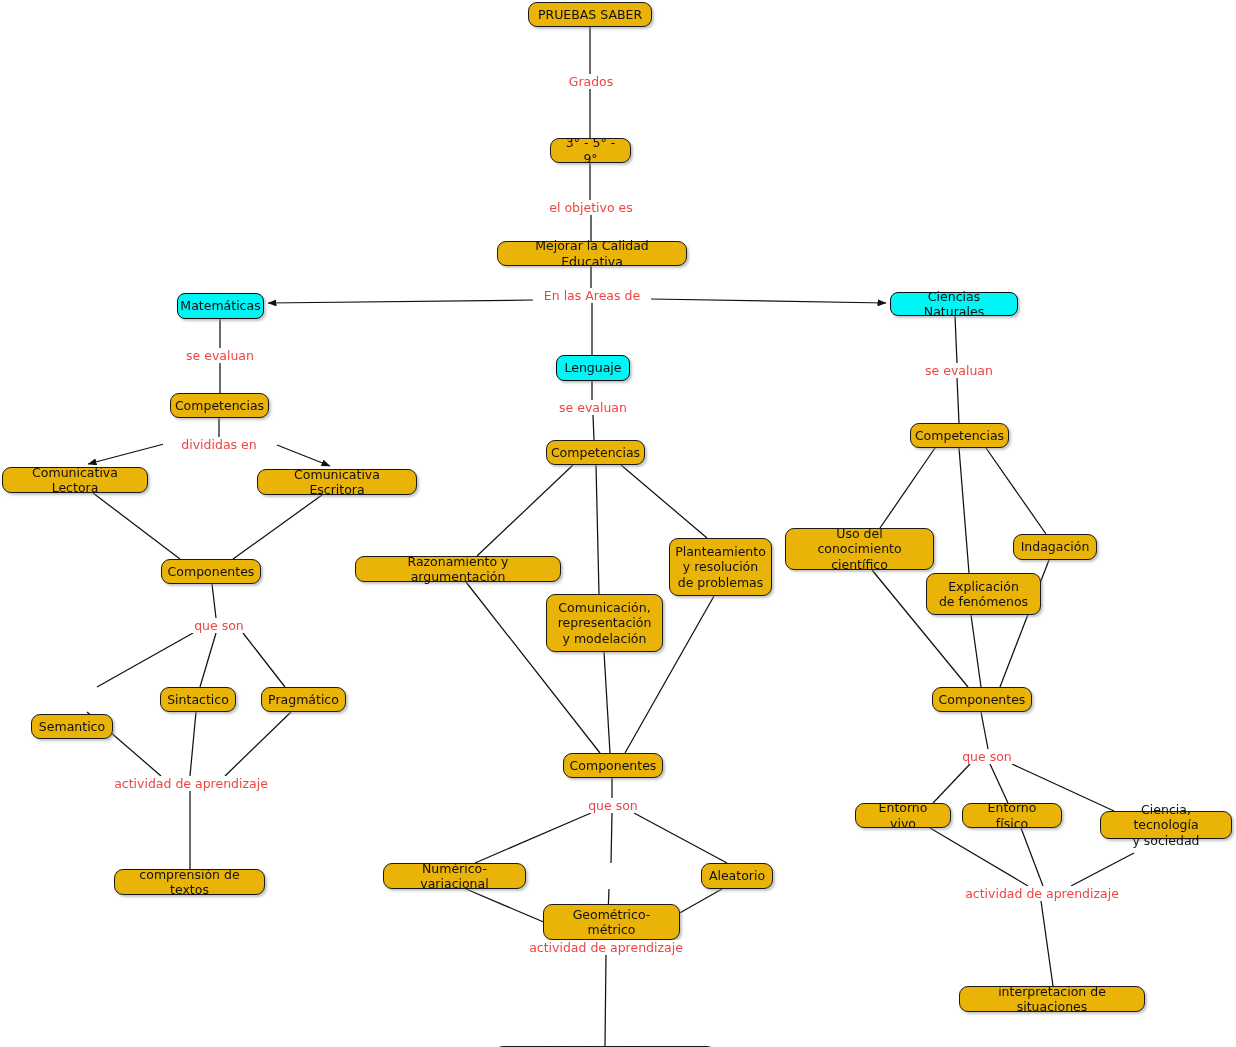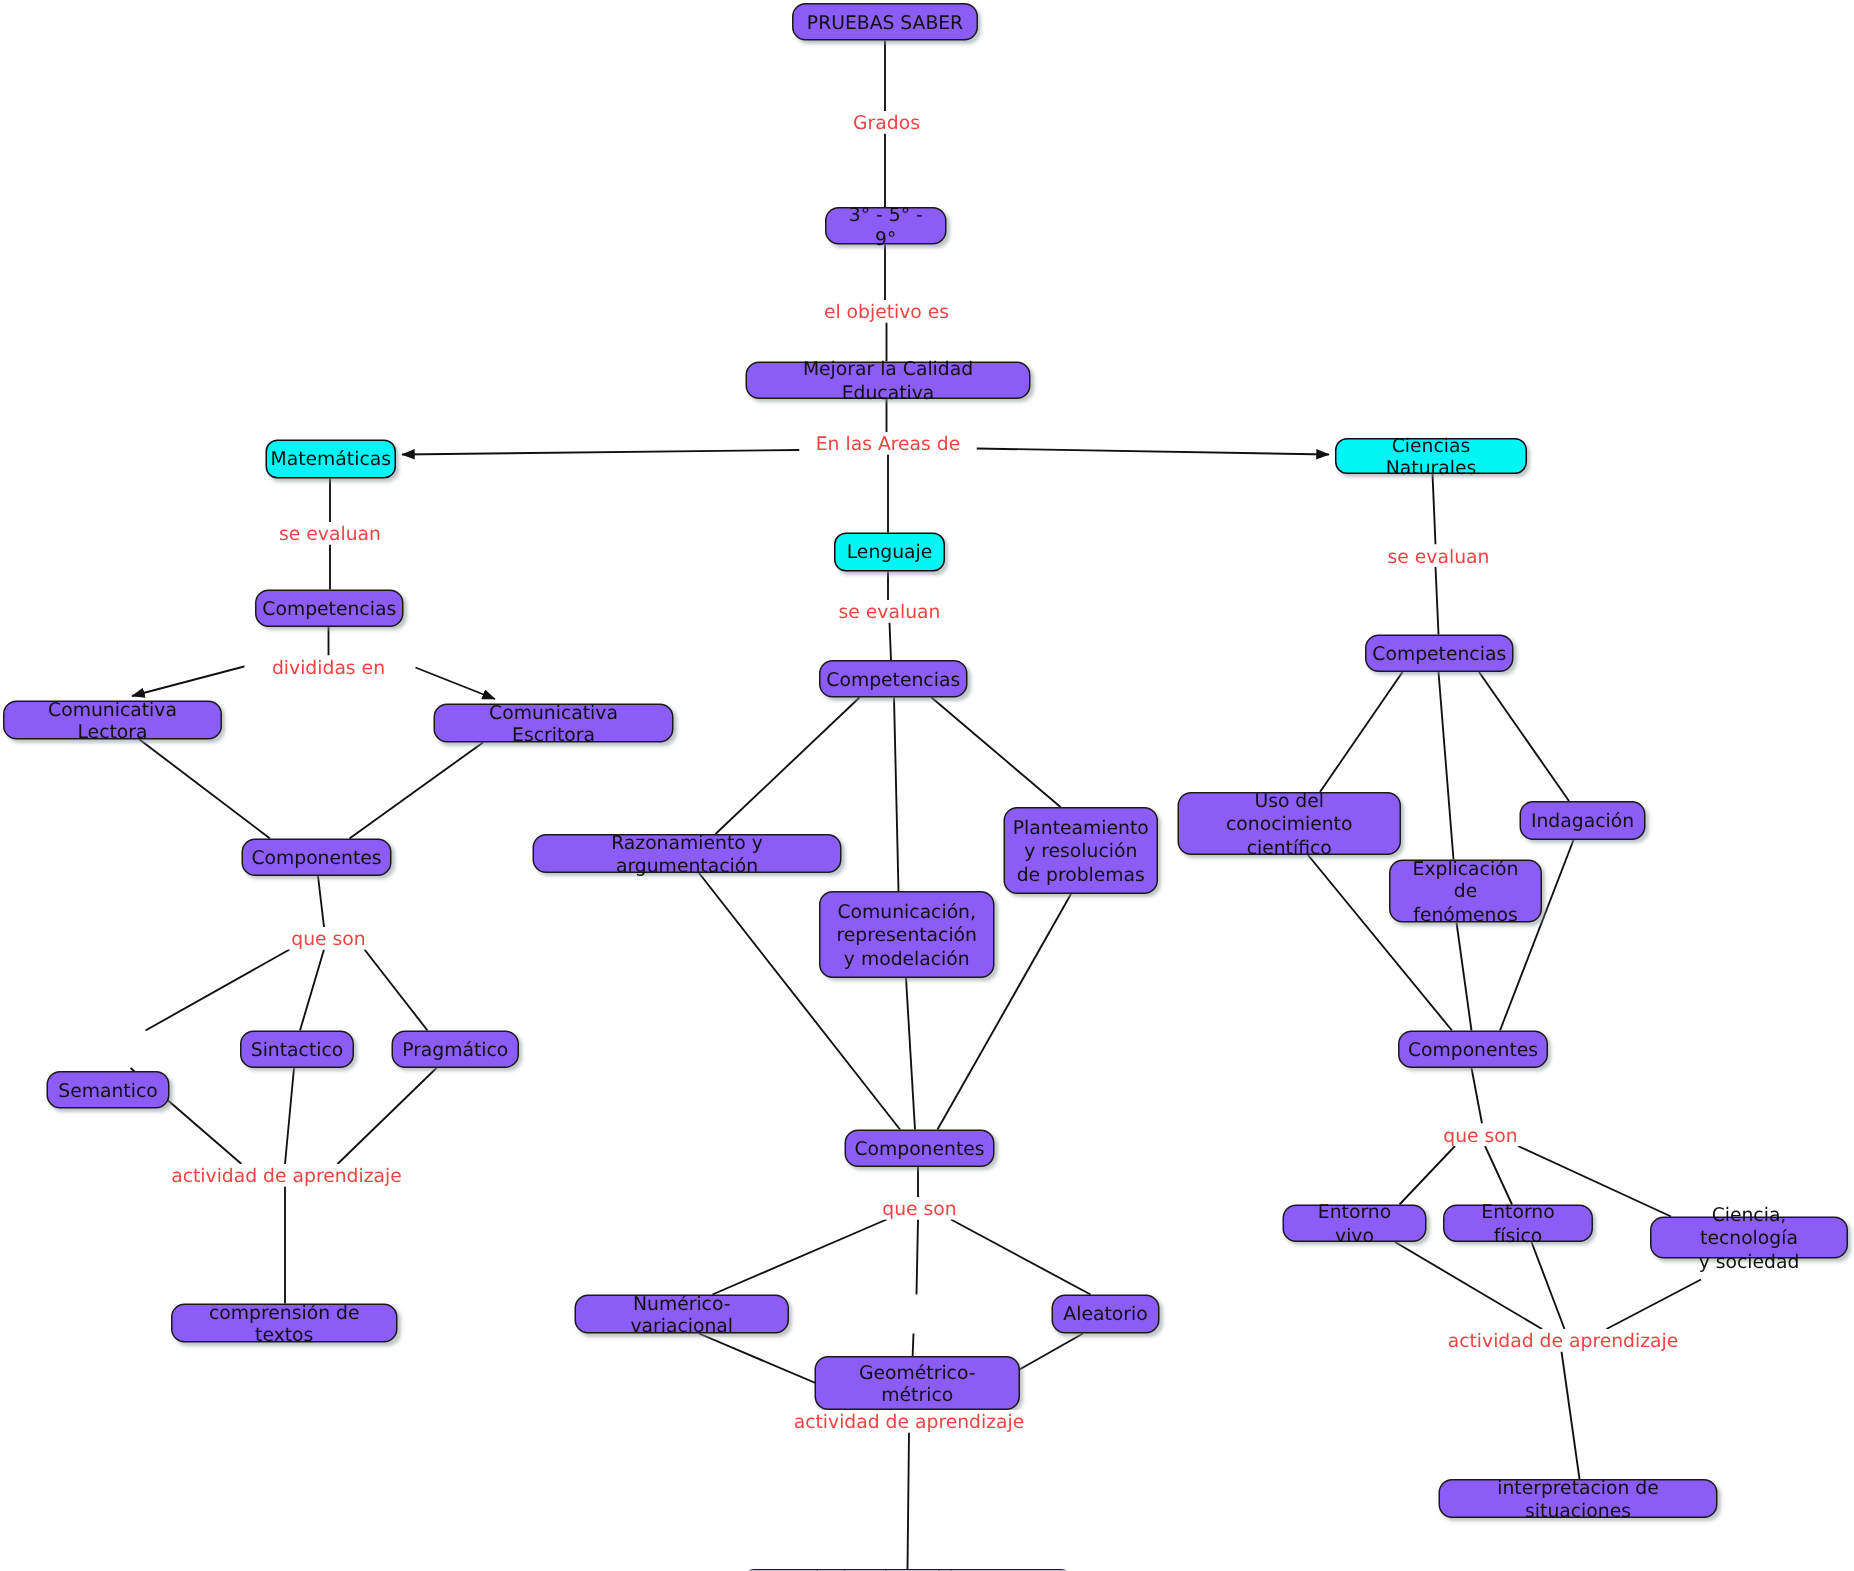--- a/index.html
+++ b/index.html
@@ -29,21 +29,21 @@
   }
   .node {
     position: absolute;
     box-sizing: border-box;
     display: flex;
     align-items: center;
     justify-content: center;
     text-align: center;
     border: 1.3px solid #1a1a1a;
     border-radius: 9px;
-    background: #8b5cf6;
+    background: #eab308;
     color: #111111;
     font-size: 12.5px;
     line-height: 15.5px;
     padding: 2px 8px;
     box-shadow: 2px 2px 2.5px rgba(140,150,155,0.55);
     white-space: pre-line;
     z-index: 3;
   }
   .node.accent {
     background: #00f5f5;
@@ -132,41 +132,41 @@
 <div class="node" style="left: 528px; top: 2px; width: 124px; height: 25px;">PRUEBAS SABER</div>
     <div class="node" style="left: 550px; top: 138px; width: 81px; height: 25px;">3° - 5° - 9°</div>
     <div class="node" style="left: 497px; top: 241px; width: 190px; height: 25px;">Mejorar la Calidad Educativa</div>
     <div class="node accent" style="left: 177px; top: 293px; width: 87px; height: 26px;">Matemáticas</div>
     <div class="node accent" style="left: 556px; top: 355px; width: 74px; height: 26px;">Lenguaje</div>
     <div class="node accent" style="left: 890px; top: 292px; width: 128px; height: 24px;">Ciencias Naturales</div>
     <div class="node" style="left: 170px; top: 393px; width: 99px; height: 25px;">Competencias</div>
     <div class="node" style="left: 546px; top: 440px; width: 99px; height: 25px;">Competencias</div>
     <div class="node" style="left: 910px; top: 423px; width: 99px; height: 25px;">Competencias</div>
     <div class="node" style="left: 2px; top: 467px; width: 146px; height: 26px;">Comunicativa Lectora</div>
-    <div class="node" style="left: 257px; top: 469px; width: 160px; height: 26px; margin-left: 32px;">Comunicativa Escritora</div>
+    <div class="node" style="left: 257px; top: 469px; width: 160px; height: 26px;">Comunicativa Escritora</div>
     <div class="node" style="left: 161px; top: 559px; width: 100px; height: 25px;">Componentes</div>
     <div class="node" style="left: 31px; top: 714px; width: 82px; height: 25px;">Semantico</div>
     <div class="node" style="left: 160px; top: 687px; width: 76px; height: 25px;">Sintactico</div>
     <div class="node" style="left: 261px; top: 687px; width: 85px; height: 25px;">Pragmático</div>
     <div class="node" style="left: 114px; top: 869px; width: 151px; height: 26px;">comprensión de textos</div>
     <div class="node" style="left: 355px; top: 556px; width: 206px; height: 26px;">Razonamiento y argumentación</div>
     <div class="node" style="left: 546px; top: 594px; width: 117px; height: 58px;">Comunicación,
 representación
 y modelación</div>
     <div class="node" style="left: 669px; top: 538px; width: 103px; height: 58px;">Planteamiento
 y resolución
 de problemas</div>
     <div class="node" style="left: 563px; top: 753px; width: 100px; height: 25px;">Componentes</div>
     <div class="node" style="left: 383px; top: 863px; width: 143px; height: 26px;">Numérico-variacional</div>
     <div class="node" style="left: 543px; top: 863px; width: 137px; height: 36px; margin-top: 41px;">Geométrico-métrico</div>
     <div class="node" style="left: 701px; top: 863px; width: 72px; height: 26px;">Aleatorio</div>
     <div class="node" style="left: 494px; top: 1046px; width: 222px; height: 26px;">solucion de problemas y ejercicios</div>
     <div class="node" style="left: 785px; top: 528px; width: 149px; height: 42px;">Uso del conocimiento
 científico</div>
-    <div class="node" style="left: 926px; top: 573px; width: 102px; height: 42px;">Explicación
+    <div class="node" style="left: 926px; top: 573px; width: 115px; height: 42px;">Explicación
 de fenómenos</div>
     <div class="node" style="left: 1013px; top: 534px; width: 84px; height: 26px;">Indagación</div>
     <div class="node" style="left: 932px; top: 687px; width: 100px; height: 25px;">Componentes</div>
     <div class="node" style="left: 855px; top: 803px; width: 96px; height: 25px;">Entorno vivo</div>
     <div class="node" style="left: 962px; top: 803px; width: 100px; height: 25px;">Entorno físico</div>
     <div class="node" style="left: 1100px; top: 811px; width: 132px; height: 28px;">Ciencia, tecnología
 y sociedad</div>
     <div class="node" style="left: 959px; top: 986px; width: 186px; height: 26px;">interpretacion de situaciones</div>
     <div class="linklabel" style="left: 532px; top: 74px; width: 118px;">Grados</div>
     <div class="linklabel" style="left: 531px; top: 200px; width: 120px;">el objetivo es</div>

